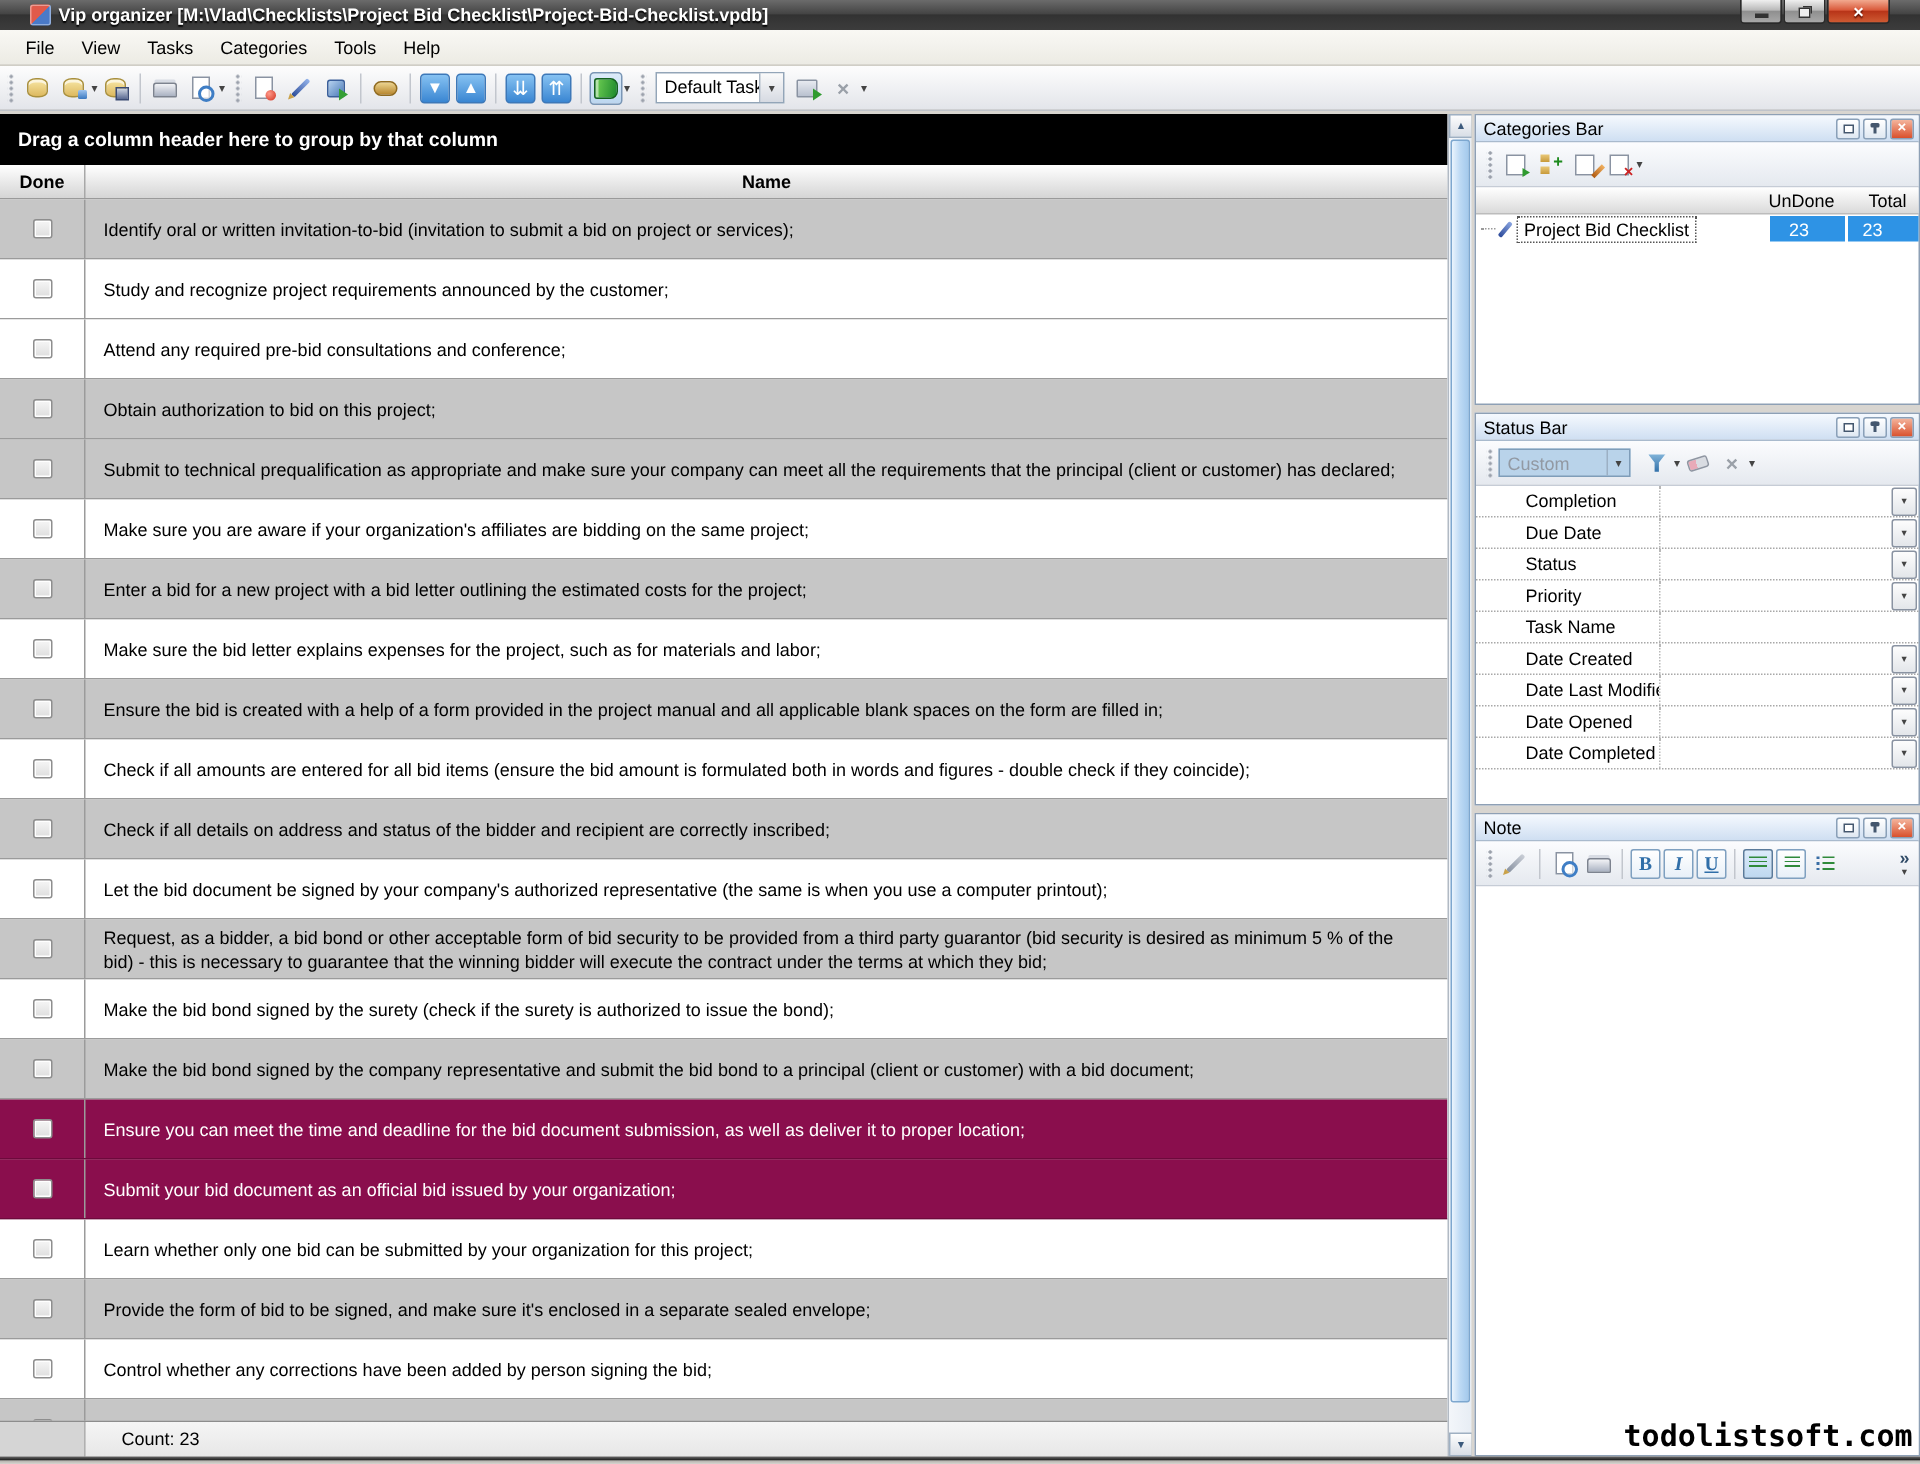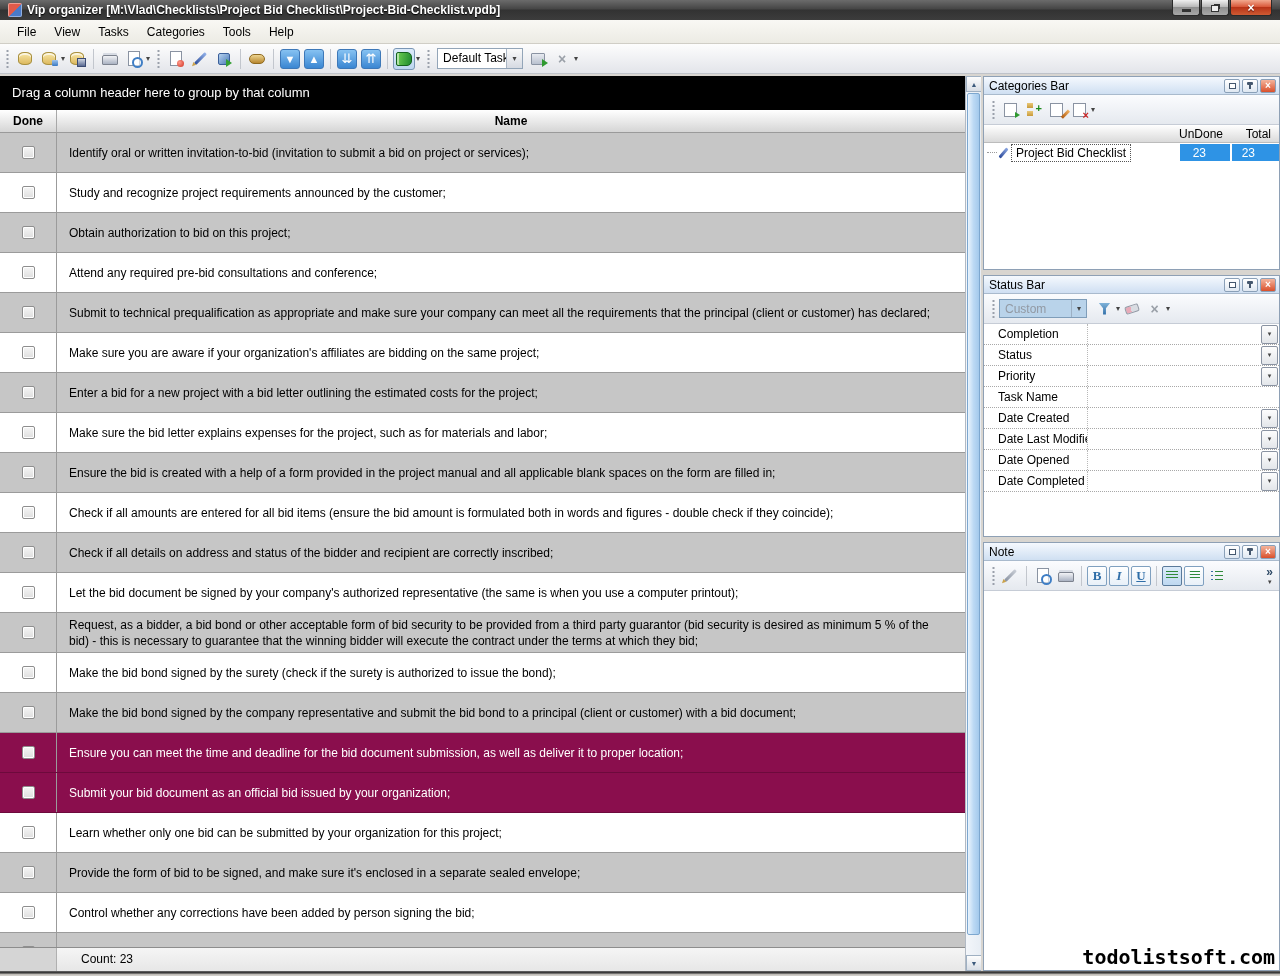--- a/index.html
+++ b/index.html
@@ -3,21 +3,21 @@
 <meta charset="utf-8">
 <style>
   * { margin:0; padding:0; box-sizing:border-box; }
   html,body { width:1280px; height:976px; overflow:hidden; }
   body { font-family:"Liberation Sans","DejaVu Sans",sans-serif; font-size:12px; color:#000; background:#d8d5d0; }
   .window { position:relative; width:1280px; height:976px; background:#d8d5d0; overflow:hidden; }
 
   
   .titlebar { position:absolute; left:0; top:0; width:1280px; height:20px;
     background:linear-gradient(#6b6b6b,#454545 45%,#323232 50%,#3c3c3c);
-    display:flex; align-items:center; padding:0 8px; }
+    display:flex; align-items:center; padding:0 20px; }
   .app-icon { width:14px; height:14px; margin-right:5px; border-radius:2px;
     background:linear-gradient(135deg,#e05a4a 0 50%,#4a7ac8 50% 100%); box-shadow:inset 0 0 0 1px rgba(255,255,255,.4); }
   .title-text { color:#fff; font-weight:bold; font-size:12px; white-space:nowrap; flex:1; text-shadow:0 1px 1px #000; }
   .win-controls { display:flex; align-items:flex-start; height:20px; }
   .winbtn { height:16px; border:1px solid #2a2a2a; border-top:none; display:flex; align-items:center; justify-content:center;
     border-radius:0 0 3px 3px; margin-left:1px; }
   .winbtn.min,.winbtn.max { width:28px; background:linear-gradient(#efefef,#b9b9b9 45%,#8f8f8f 50%,#a8a8a8); }
   .winbtn.close { width:42px; background:linear-gradient(#f2a98f,#d9593a 45%,#b83418 50%,#cf5b33); color:#fff; font-weight:bold; font-size:12px; text-shadow:0 1px 1px #5a1005; }
   .glyph-min { width:9px; height:3px; background:#333; margin-top:6px; }
   .glyph-restore { width:8px; height:7px; border:1px solid #333; background:#eee; box-shadow:2px -2px 0 -1px #333; margin:2px 0 0 0; }
@@ -59,21 +59,21 @@
   .combo { display:flex; height:21px; border:1px solid #93a5b8; background:#fff; margin:0 3px; }
   .combo .combo-text { width:68px; padding:2px 0 0 5px; white-space:nowrap; overflow:hidden; }
   .combo .combo-btn { width:16px; border-left:1px solid #aab6c4; background:linear-gradient(#fafafa,#d6dae2); display:flex; align-items:center; justify-content:center; }
   .gray-x { color:#9aa0a8; font-weight:bold; font-size:14px; }
   .assign { width:14px; height:12px; background:linear-gradient(#e7eaf0,#b9c1cf); border:1px solid #8a93a2; position:relative; border-radius:1px; }
   .assign::after { content:""; position:absolute; right:-4px; bottom:-3px; width:0; height:0; border-top:4px solid transparent; border-bottom:4px solid transparent; border-left:6px solid #2f9a2f; }
 
   
   .main-list { position:absolute; left:0; top:76px; width:981px; height:895px; background:#fff; }
   .group-band { position:absolute; left:0; top:0; width:965px; height:34px; background:#000; color:#fff;
-    font-weight:normal; font-size:13px; line-height:34px; padding-left:12px; }
+    font-weight:bold; font-size:13px; line-height:34px; padding-left:12px; }
   .list-header { position:absolute; left:0; top:34px; width:965px; height:23px; display:flex;
     background:linear-gradient(#ffffff,#d5d5d5); border-bottom:1px solid #9a9a9a; font-weight:bold; }
   .hdr-done { width:57px; border-right:1px solid #a8a8a8; display:flex; align-items:center; justify-content:center; }
   .hdr-name { flex:1; display:flex; align-items:center; justify-content:center; }
   .rows { position:absolute; left:0; top:57px; width:965px; height:814px; overflow:hidden; }
   .row { display:flex; height:40px; border-bottom:1px solid #9b9b9b; }
   .row.gray { background:#c6c6c6; }
   .row.white { background:#ffffff; }
   .row.sel { background:#8a0e4d; color:#fff; border-bottom-color:#6d0a3c; }
   .done-cell { width:57px; border-right:1px solid #9b9b9b; display:flex; align-items:center; justify-content:center; flex:none; }
@@ -137,21 +137,21 @@
 
   
   .filters-combo { display:flex; height:19px; width:88px; border:1px solid #7f9db9; background:#b9d3ea; color:#9299a3; margin-right:6px; }
   .filters-combo .txt { flex:1; padding:2px 0 0 5px; }
   .filters-combo .btn { width:15px; border-left:1px solid #9cb0c4; display:flex; align-items:center; justify-content:center; color:#8a97a5; }
   .funnel { width:12px; height:12px; background:linear-gradient(#7fb2d8,#2f6ea8);
     clip-path:polygon(0 0,100% 0,62% 48%,62% 100%,38% 100%,38% 48%); position:relative; }
   .eraser { width:14px; height:8px; border:1px solid #8f96a2; border-radius:2px; transform:rotate(-18deg);
     background:linear-gradient(90deg,#e8aab8 42%,#d9dce2 42%); }
   .f-rows { flex:1; }
-  .f-row { height:21px; display:flex; align-items:center; border-bottom:1px dotted #a8a8a8; padding-left:14px; }
+  .f-row { height:21px; display:flex; align-items:center; border-bottom:1px dotted #a8a8a8; padding-left:33px; }
   .f-label { width:89px; flex:none; white-space:nowrap; overflow:hidden; }
   .f-value { flex:1; align-self:stretch; border-left:1px dotted #b8b8b8; }
   .f-drop { width:17px; height:19px; border:1px solid #8a93a2; border-radius:2px; background:linear-gradient(#fdfdfd,#e3e6ea);
     display:flex; align-items:center; justify-content:center; margin-right:1px; flex:none; }
   .f-drop .sm-arr { font-size:7px; }
 
   
   .fmt-btn { width:20px; height:20px; border:1px solid #7fa0c0; border-radius:2px; margin:0 1px;
     background:linear-gradient(#ffffff,#e8f0f8); display:flex; align-items:center; justify-content:center;
     font-family:"Liberation Serif","DejaVu Serif",serif; font-weight:bold; color:#2f6ea8; font-size:13px; }
@@ -278,31 +278,31 @@
       <span class="checkbox"></span>
     </div>
     <div class="name-cell">Identify oral or written invitation-to-bid (invitation to submit a bid on project or services);</div>
   </div>
         <div class="row white">
     <div class="done-cell">
       <span class="checkbox"></span>
     </div>
     <div class="name-cell">Study and recognize project requirements announced by the customer;</div>
   </div>
+        <div class="row white">
+    <div class="done-cell">
+      <span class="checkbox"></span>
+    </div>
+    <div class="name-cell">Attend any required pre-bid consultations and conference;</div>
+  </div>
         <div class="row gray">
     <div class="done-cell">
       <span class="checkbox"></span>
     </div>
     <div class="name-cell">Obtain authorization to bid on this project;</div>
-  </div>
-        <div class="row white">
-    <div class="done-cell">
-      <span class="checkbox"></span>
-    </div>
-    <div class="name-cell">Attend any required pre-bid consultations and conference;</div>
   </div>
         <div class="row gray">
     <div class="done-cell">
       <span class="checkbox"></span>
     </div>
     <div class="name-cell">Submit to technical prequalification as appropriate and make sure your company can meet all the requirements that the principal (client or customer) has declared;</div>
   </div>
         <div class="row white">
     <div class="done-cell">
       <span class="checkbox"></span>
@@ -493,20 +493,27 @@
       </div>
       <div class="f-rows" id="filter-rows">
           <div class="f-row">
     <span class="f-label">Completion</span>
     <span class="f-value"></span>
     <span class="f-drop">
               <span class="sm-arr">▾</span>
             </span>
   </div>
           <div class="f-row">
+    <span class="f-label">Due Date</span>
+    <span class="f-value"></span>
+    <span class="f-drop">
+              <span class="sm-arr">▾</span>
+            </span>
+  </div>
+          <div class="f-row">
     <span class="f-label">Status</span>
     <span class="f-value"></span>
     <span class="f-drop">
               <span class="sm-arr">▾</span>
             </span>
   </div>
           <div class="f-row">
     <span class="f-label">Priority</span>
     <span class="f-value"></span>
     <span class="f-drop">

